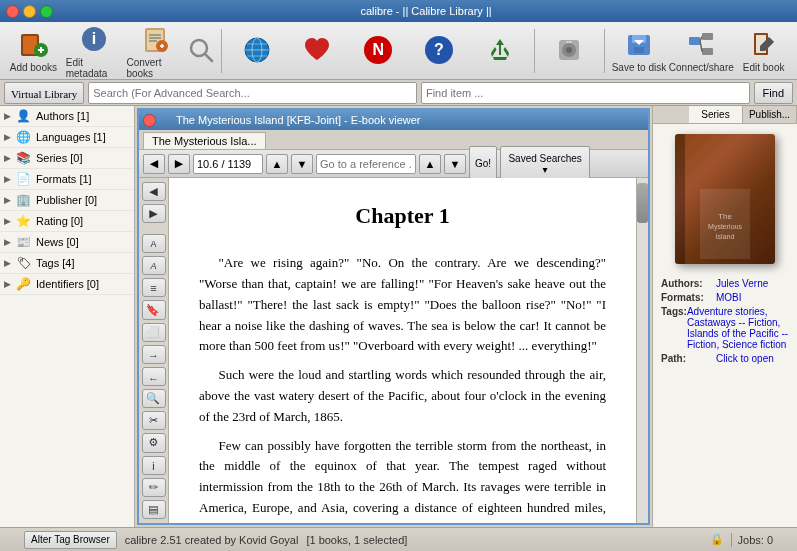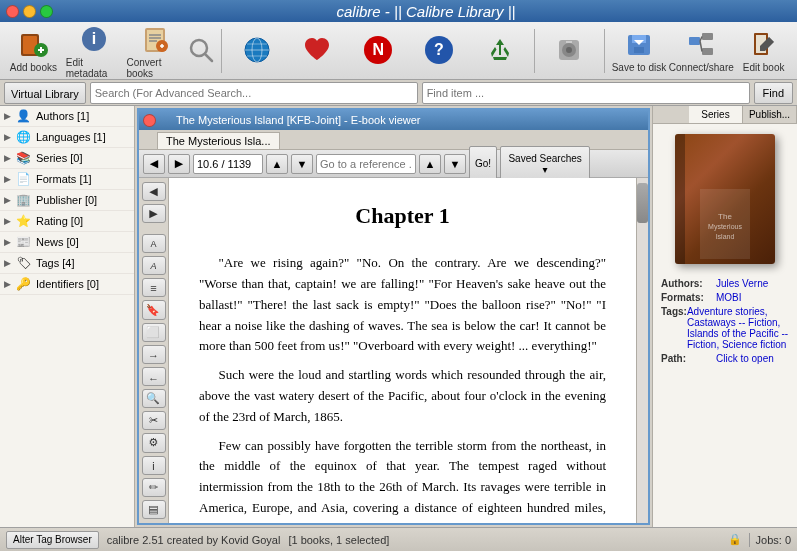--- a/index.html
+++ b/index.html
@@ -14,21 +14,21 @@
       align-items: center;
       padding: 0 6px;
       font-size: 11px;
       user-select: none;
     }
     .title-bar-buttons { display: flex; gap: 4px; margin-right: 8px; }
     .tb-btn { width: 13px; height: 13px; border-radius: 50%; border: 1px solid rgba(0,0,0,0.3); cursor: pointer; }
     .tb-close { background: #ff5f57; }
     .tb-min { background: #febc2e; }
     .tb-max { background: #28c840; }
-    .title-text { flex: 1; text-align: center; font-size: 15px; font-style: italic; }
+    .title-text { flex: 1; text-align: center; font-size: 11px; }
 
     
     .main-toolbar {
       background: linear-gradient(to bottom, #f0f0f0, #d8d8d8);
       height: 58px;
       display: flex;
       align-items: center;
       padding: 0 4px;
       border-bottom: 1px solid #a0a0a0;
       gap: 2px;
@@ -60,20 +60,21 @@
       border-bottom: 1px solid #a0a0a0;
     }
     .library-btn {
       background: linear-gradient(to bottom, #f0f0f0, #d8d8d8);
       border: 1px solid #999;
       border-radius: 2px;
       padding: 5px 6px;
       font-size: 11px;
       cursor: pointer;
       height: 22px;
+      font-family: Liberation Serif, serif;
     }
     .search-input {
       flex: 1;
       height: 22px;
       border: 1px solid #999;
       border-radius: 2px;
       padding: 0 4px;
       font-size: 11px;
       background: white;
     }
@@ -288,21 +289,21 @@
     .book-info-tags { color: #0000cc; cursor: pointer; }
     .book-path { color: #0000cc; cursor: pointer; }
 
     
     .status-bar {
       height: 24px;
       background: linear-gradient(to bottom, #d8d4cc, #c8c4bc);
       border-top: 1px solid #a0a0a0;
       display: flex;
       align-items: center;
-      padding: 0 6px;
+      padding: 0 24px;
       font-size: 11px;
       color: #333;
       gap: 8px;
     }
     .status-tag-btn {
       background: linear-gradient(to bottom, #f0f0f0, #d8d8d8);
       border: 1px solid #999;
       border-radius: 2px;
       padding: 1px 6px;
       font-size: 10px;
@@ -324,21 +325,21 @@
       overflow: hidden;
       text-overflow: ellipsis;
       max-width: 130px;
     }
     .tabs-row {
       background: #d4d0c8;
       height: 20px;
       display: flex;
       align-items: flex-end;
       border-bottom: 1px solid #b0aca4;
-      padding-left: 18px;
+      padding-left: 4px;
     }
     .icon-n { background: #cc0000; color: white; width: 28px; height: 28px; border-radius: 50%; display: flex; align-items: center; justify-content: center; font-weight: bold; font-size: 16px; }
     .icon-q { background: #2255aa; color: white; width: 28px; height: 28px; border-radius: 50%; display: flex; align-items: center; justify-content: center; font-weight: bold; font-size: 16px; }
 
     .sep-vertical { width: 1px; height: 44px; background: #aaa; margin: 0 3px; }
   </style>
 </head>
 <body>
 
 <div class="title-bar">

